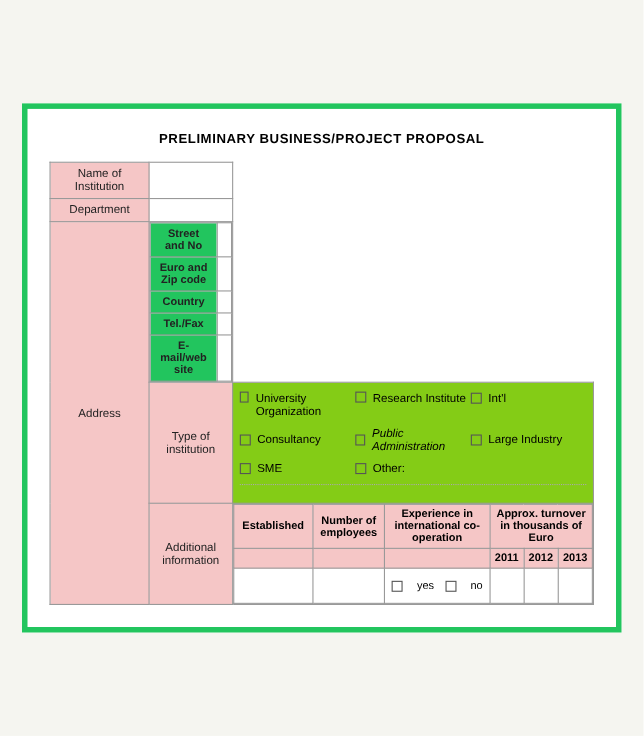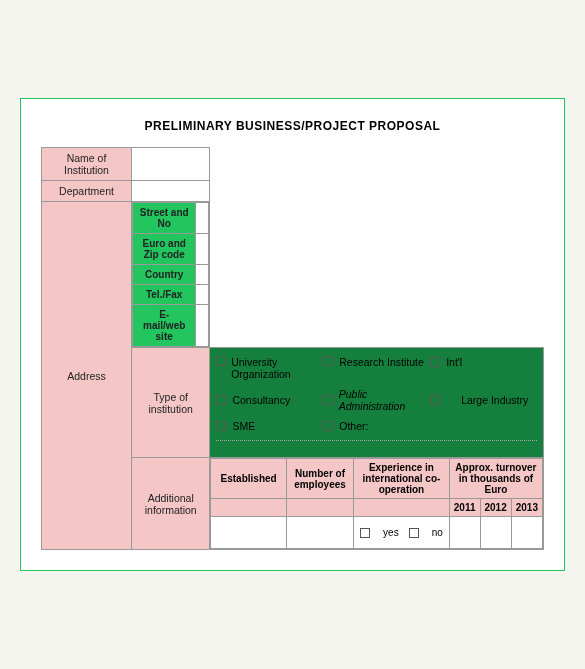--- a/index.html
+++ b/index.html
@@ -8,21 +8,21 @@
       font-family: Arial, sans-serif;
       font-size: 11px;
       display: flex;
       justify-content: center;
       align-items: center;
       min-height: 669px;
       width: 585px;
     }
     .page {
       background: #fff;
-      border: 1px solid #22c55e;
+      border: 5px solid #22c55e;
       width: 545px;
       padding: 20px 20px 20px 20px;
       margin: 12px;
     }
     .title {
       text-align: center;
       font-weight: bold;
       font-size: 12px;
       margin-bottom: 14px;
       letter-spacing: 0.5px;
@@ -48,21 +48,21 @@
       font-weight: bold;
       text-align: center;
       font-size: 10px;
       color: #222;
     }
     .value-cell {
       background: #fff;
       min-height: 22px;
     }
     .type-cell {
-      background: #15803d;
+      background: #84cc16;
       padding: 8px 6px;
       font-size: 10.5px;
     }
     .checkbox-icon {
       display: inline-block;
       width: 10px;
       height: 10px;
       border: 1px solid #555;
       margin-right: 3px;
       vertical-align: middle;
@@ -171,21 +171,21 @@
 
         <div style="display:flex; align-items:center; margin-bottom:8px;">
           <div style="flex:1; display:flex; align-items:center; gap:3px;">
             <span class="checkbox-icon"></span>
             <span>Consultancy</span>
           </div>
           <div style="flex:1; display:flex; align-items:center; gap:3px;font-style:italic;">
             <span class="checkbox-icon"></span>
             <span>Public Administration</span>
           </div>
-          <div style="flex:1; display:flex; align-items:center; gap:18px;">
+          <div style="flex:1; display:flex; align-items:center; gap:3px;">
             <span class="checkbox-icon"></span>
             <span>Large Industry</span>
           </div>
         </div>
 
         <div style="display:flex; align-items:center; margin-bottom:6px;">
           <div style="flex:1; display:flex; align-items:center; gap:3px;">
             <span class="checkbox-icon"></span>
             <span>SME</span>
           </div>

